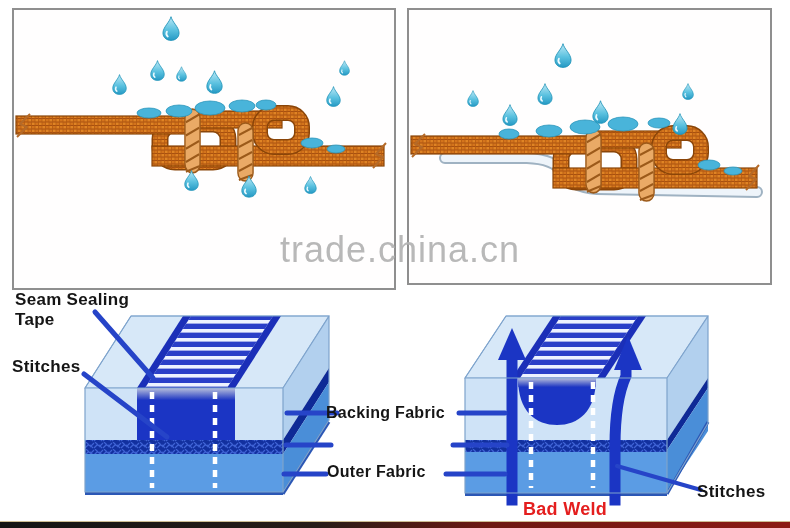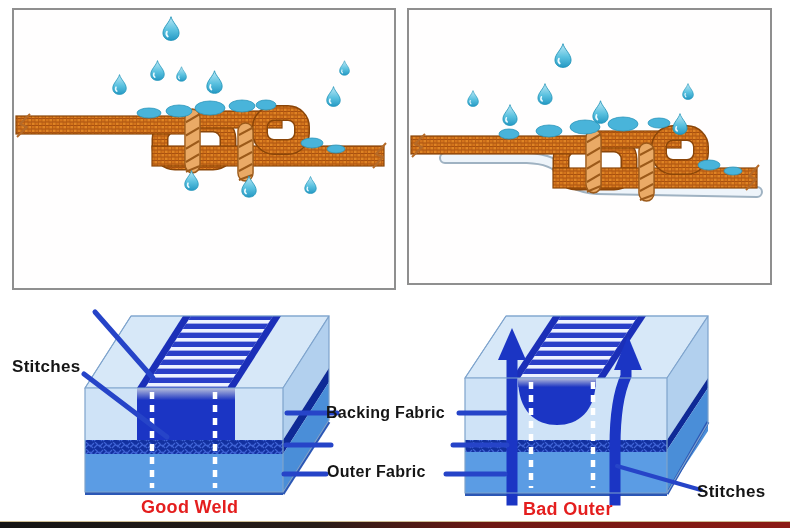--- a/index.html
+++ b/index.html
@@ -169,20 +169,21 @@
         <use href="#drop" x="58" y="80" width="12" height="17"></use>
         <use href="#drop" x="93" y="94" width="16" height="22"></use>
         <use href="#drop" x="128" y="73" width="16" height="22"></use>
         <use href="#drop" x="183" y="90" width="17" height="24"></use>
         <use href="#drop" x="273" y="73" width="12" height="17"></use>
         <use href="#drop" x="263" y="103" width="16" height="22"></use>
       </g>
     </svg>
   </div>
 
+  <div class="watermark">trade.china.cn</div>
 
   <svg id="diagram" viewBox="0 0 790 240">
 
     <g>
       <polygon points="85,100 131,28 329,28 283,100" fill="#d7e8f8" stroke="#8fb3d9" stroke-width="1"></polygon>
       <polygon points="283,100 329,28 329,80 283,152" fill="#b2d0ee"></polygon>
       <polygon points="283,152 329,80 329,94 283,166" fill="#0e2a96"></polygon>
       <polygon points="283,166 329,94 329,132 283,204" fill="#4a8ed8"></polygon>
       <rect x="85" y="100" width="198" height="52" fill="#cfe3f7"></rect>
       <rect x="85" y="152" width="198" height="14" class="mid-front"></rect>
@@ -246,21 +247,22 @@
       <path class="conn" d="M287,125 L337,125"></path>
       <path class="conn" d="M459,125 L505,125"></path>
       <path class="conn" d="M286,157 L331,157"></path>
       <path class="conn" d="M453,157 L507,157"></path>
       <path class="conn" d="M284,186 L326,186"></path>
       <path class="conn" d="M446,186 L505,186"></path>
       <path class="conn" style="stroke-width:4" d="M617,178 L701,202"></path>
     </g>
   </svg>
 
+  <div class="lbl" id="lbl-seam-tape">Seam Sealing
+Tape</div>
   <div class="lbl" id="lbl-stitches-l">Stitches</div>
   <div class="lbl" id="lbl-backing">Backing Fabric</div>
   <div class="lbl" id="lbl-outer">Outer Fabric</div>
   <div class="lbl" id="lbl-stitches-r">Stitches</div>
-  <div class="weld" id="lbl-good">Good Weld</div>
-  <div class="weld" id="lbl-bad">Bad Outer</div>
+  <div class="weld" id="lbl-bad">Bad Weld</div>
 
   <div id="bottom-bar"></div>
 </div>
 
 </body></html>

